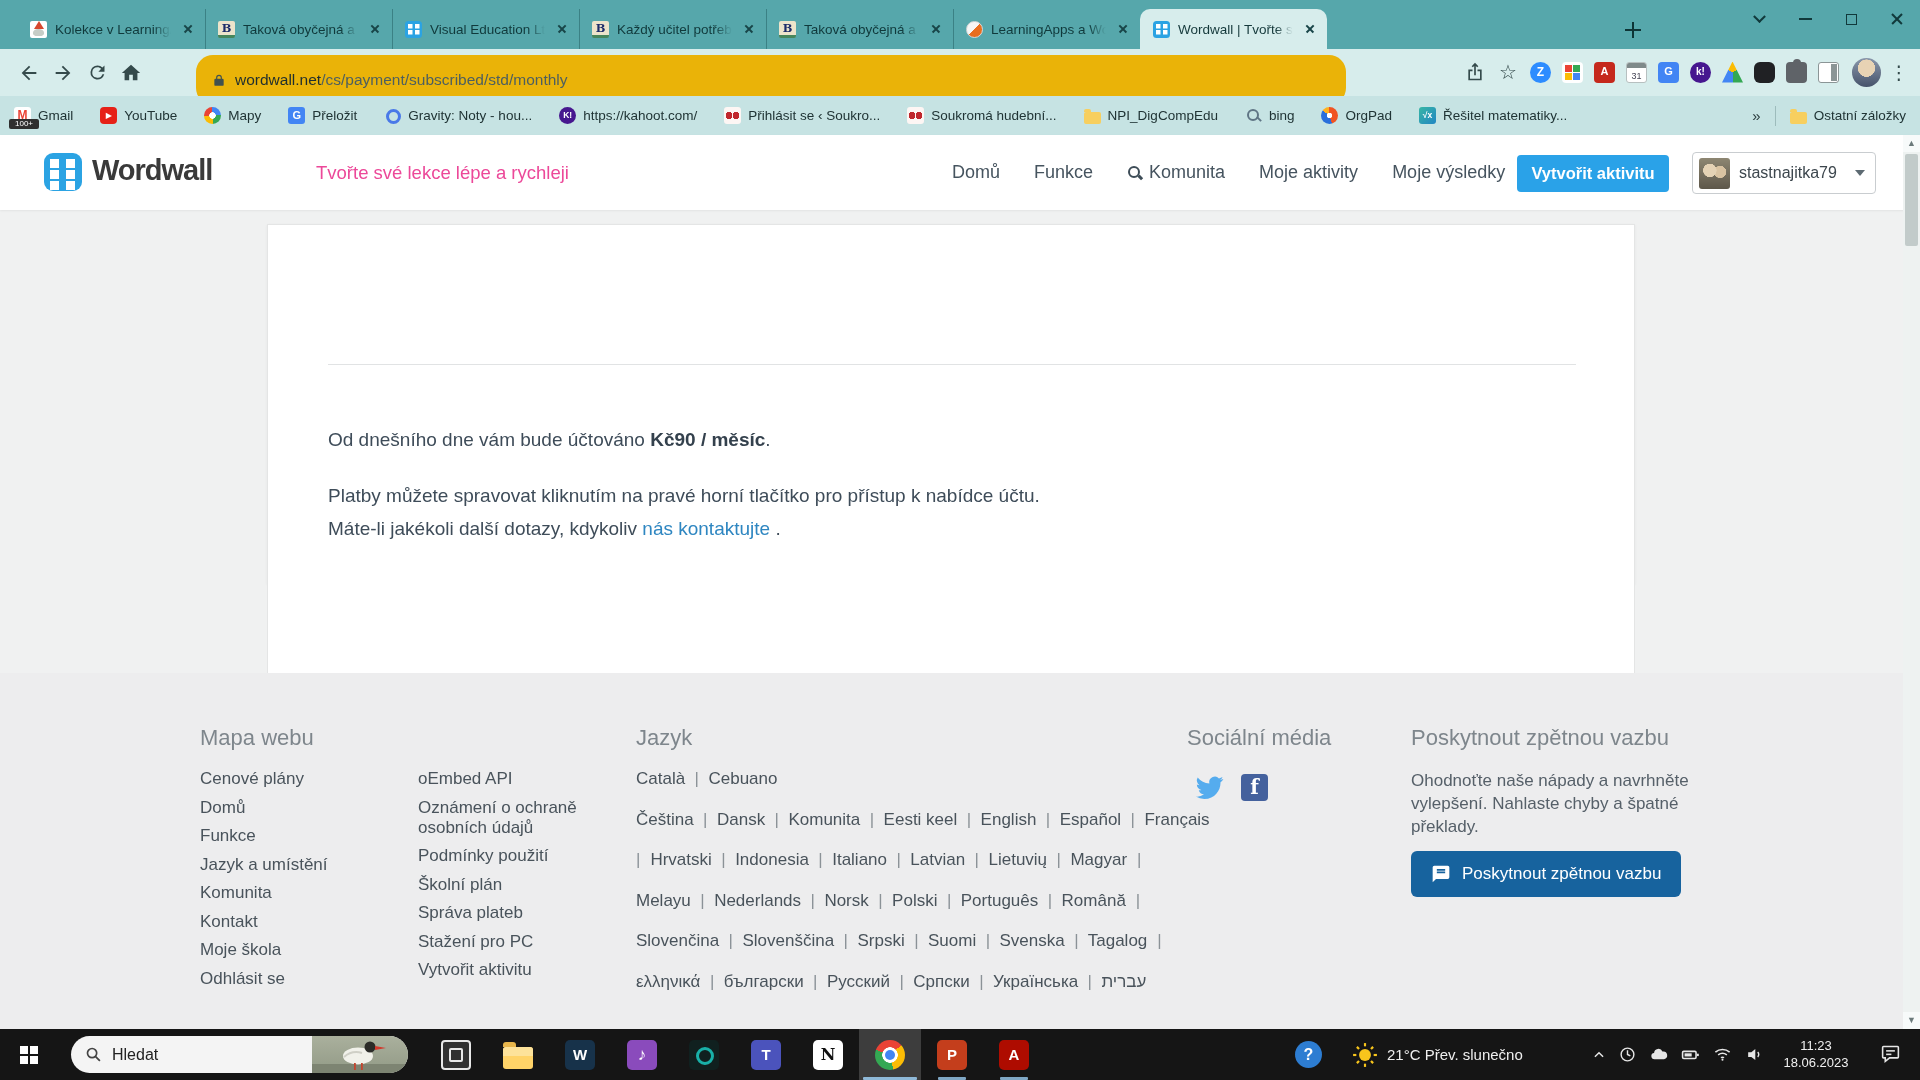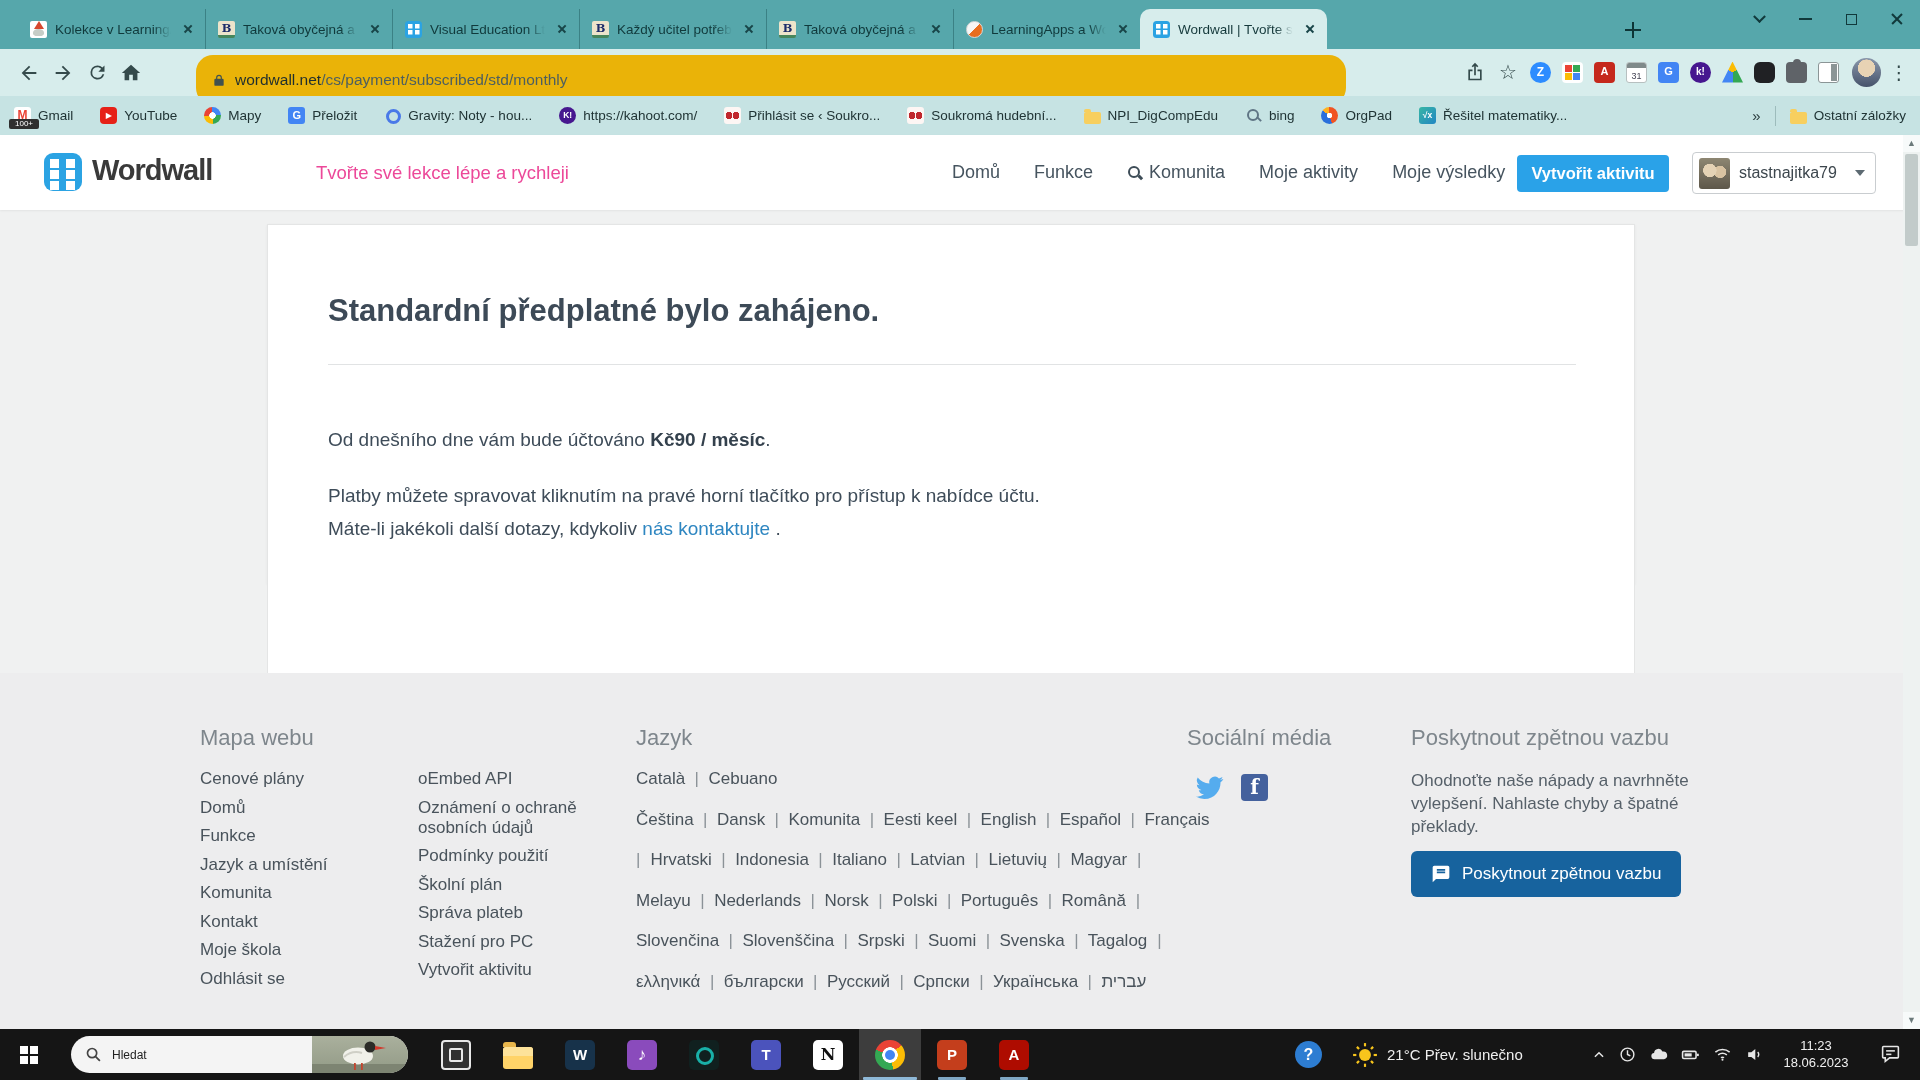--- a/index.html
+++ b/index.html
@@ -190,21 +190,21 @@
 
   
   #taskbar{position:absolute;left:0;top:1029px;width:1920px;height:51px;background:#151515;color:#e8e8e8;}
   #start-btn{position:absolute;left:14px;top:11px;width:30px;height:30px;display:flex;align-items:center;justify-content:center;}
   .win-logo{width:18px;height:18px;
     background-image:linear-gradient(#fff,#fff),linear-gradient(#fff,#fff),linear-gradient(#fff,#fff),linear-gradient(#fff,#fff);
     background-size:8px 8px;background-position:0 0,10px 0,0 10px,10px 10px;background-repeat:no-repeat;}
   #tb-search{position:absolute;left:71px;top:7px;width:337px;height:37px;background:#f4f4f4;border-radius:19px;
     display:flex;align-items:center;overflow:hidden;}
   #tb-search .mag{margin-left:14px;}
-  #tb-search-label{margin-left:10px;font-size:12px;color:#222;flex:1;}
+  #tb-search-label{margin-left:10px;font-size:16px;color:#222;flex:1;}
   #bird-img{width:96px;height:37px;background:linear-gradient(#aab09d,#929a86);position:relative;flex:none;}
   #apps{position:absolute;left:425px;top:0;height:51px;display:flex;}
   .app-slot{width:62px;height:51px;display:flex;align-items:center;justify-content:center;position:relative;}
   .app-slot[data-state]::after{content:"";position:absolute;left:17px;right:17px;bottom:0;height:3px;background:#7fa7c4;border-radius:1px;}
   .app-slot[data-state="active"]{background:#3d3d3d;}
   .app-slot[data-state="active"]::after{left:4px;right:4px;background:#8fb9d8;}
   .app{width:30px;height:30px;position:relative;}
   .app[data-icon="taskview"]{border:2px solid #e8e8e8;border-radius:4px;background:rgba(255,255,255,.12);}
   .app[data-icon="taskview"]::after{content:"";position:absolute;left:6px;top:6px;right:6px;bottom:6px;border:2px solid #e8e8e8;border-radius:2px;}
   .app[data-icon="explorer"]{background:#ffd368;border-radius:3px;height:22px;margin-top:6px;}
@@ -453,21 +453,20 @@
         </div>
       <div id="ww-create">Vytvořit aktivitu</div>
       <div id="ww-account">
         <span id="ww-avatar"></span>
         <span id="ww-account-name">stastnajitka79</span>
         <span class="chev-dn-sm"></span>
       </div>
     </div>
 
     <div id="card">
-      <h1>Standardní předplatné bylo zahájeno.</h1>
       <div id="card-hr"></div>
       <p class="card-p" id="p1"><span>Od dnešního dne vám bude účtováno </span><b>Kč90 / měsíc</b><span>.</span></p>
       <p class="card-p" id="p2">Platby můžete spravovat kliknutím na pravé horní tlačítko pro přístup k nabídce účtu.</p>
       <p class="card-p" id="p3"><span>Máte-li jakékoli další dotazy, kdykoliv </span><span class="link">nás kontaktujte</span><span> .</span></p>
     </div>
     <div id="card-lower"></div>
 
     <div id="footer">
       <div class="f-title" id="f-sitemap-title">Mapa webu</div>
       <div class="f-col" id="f-col1">

